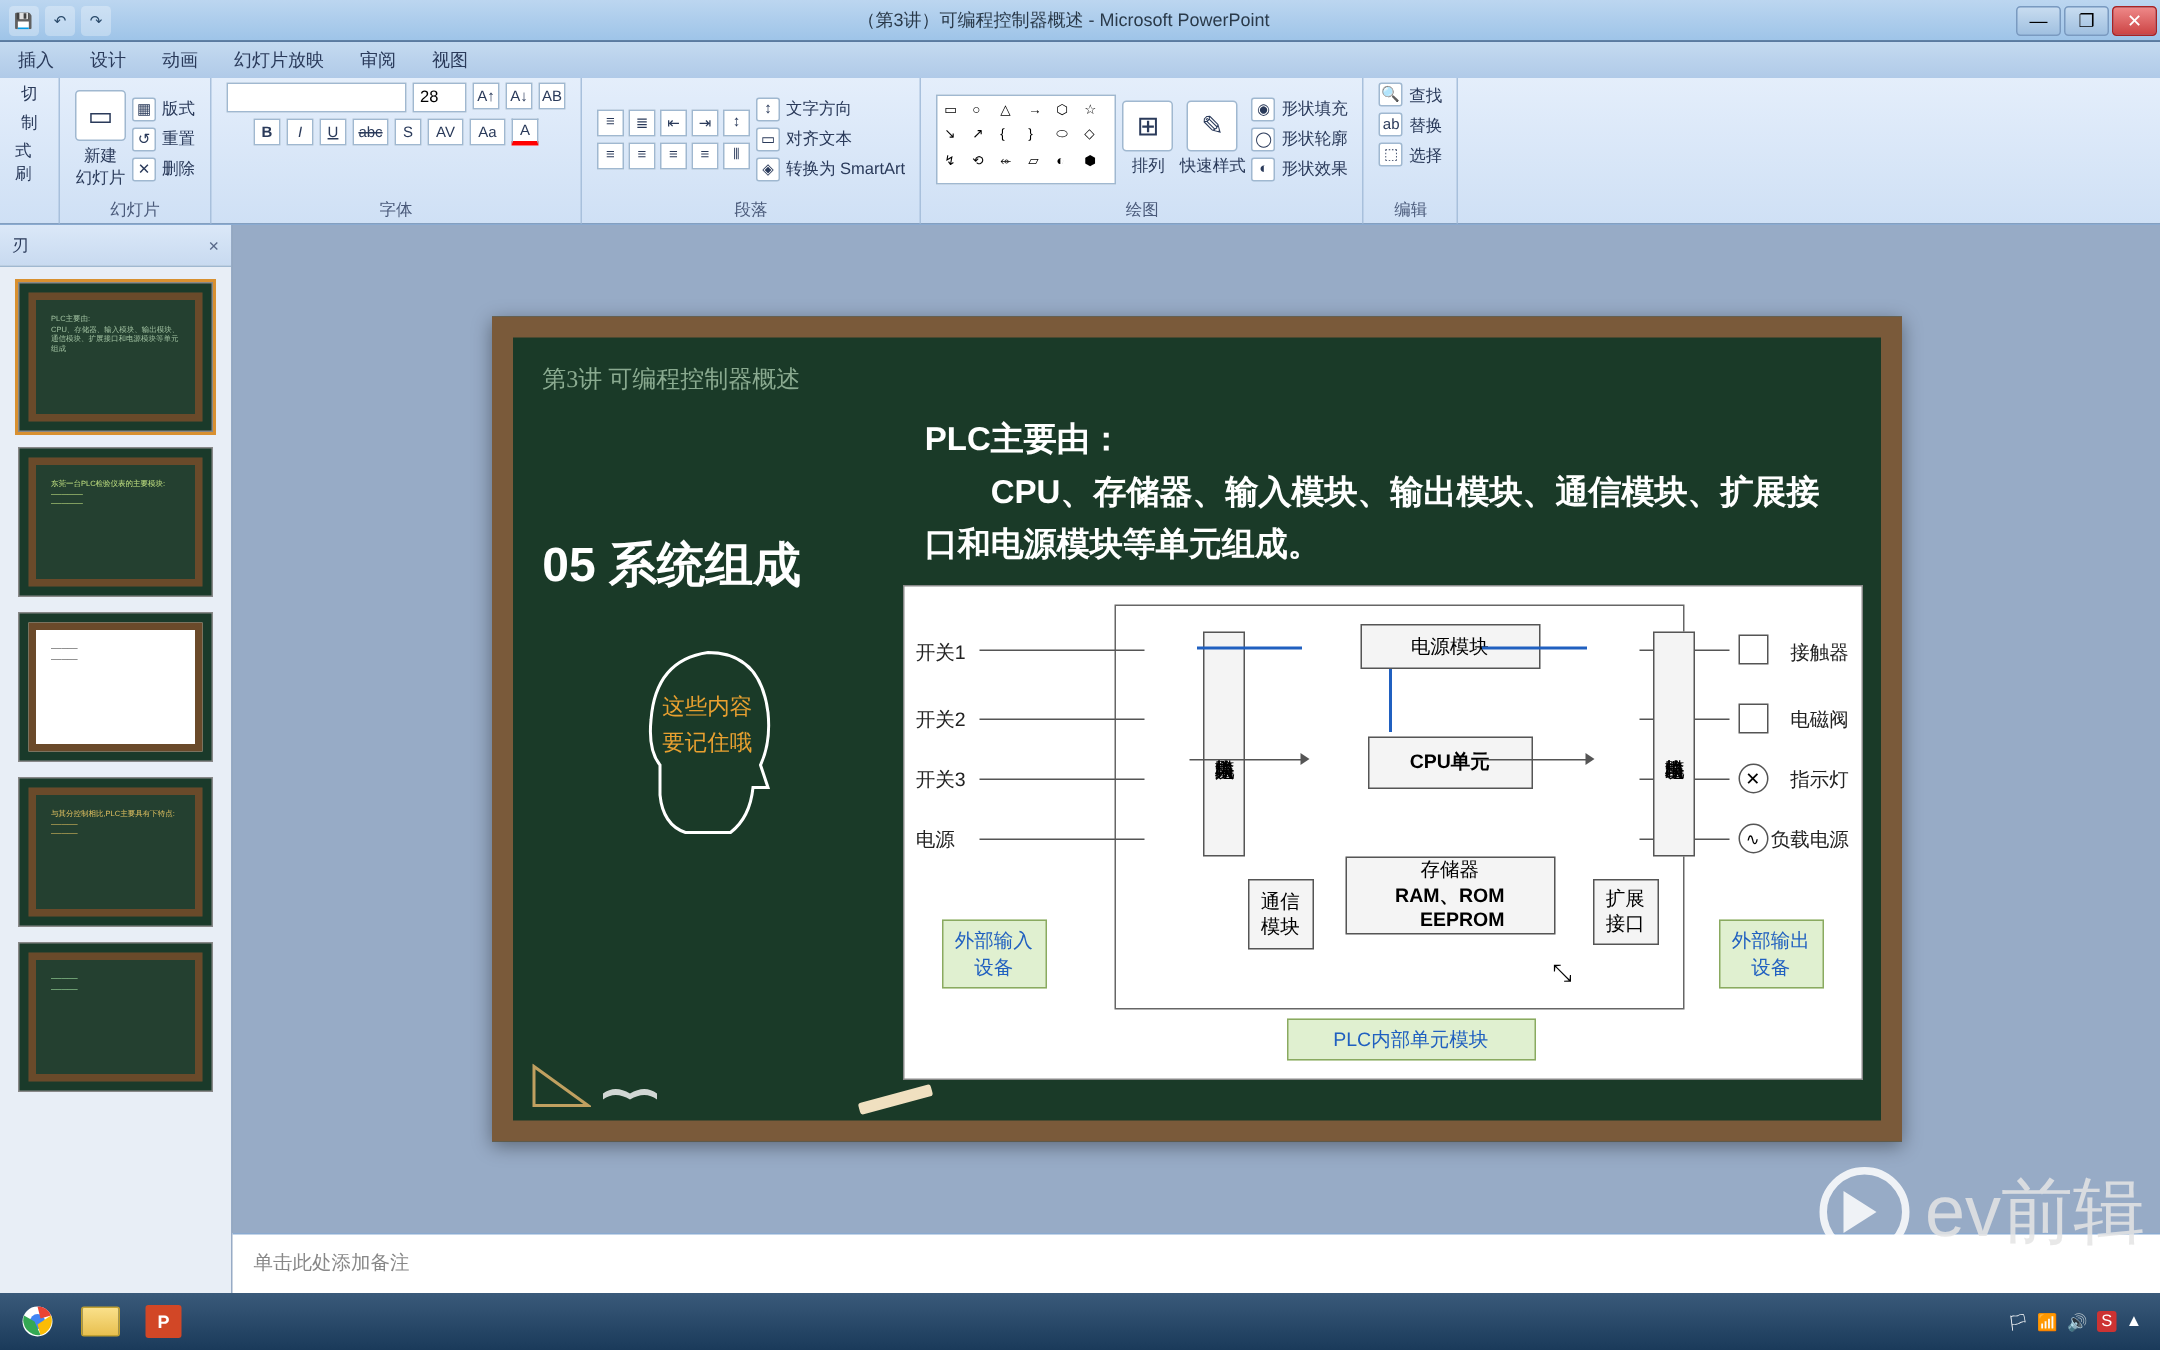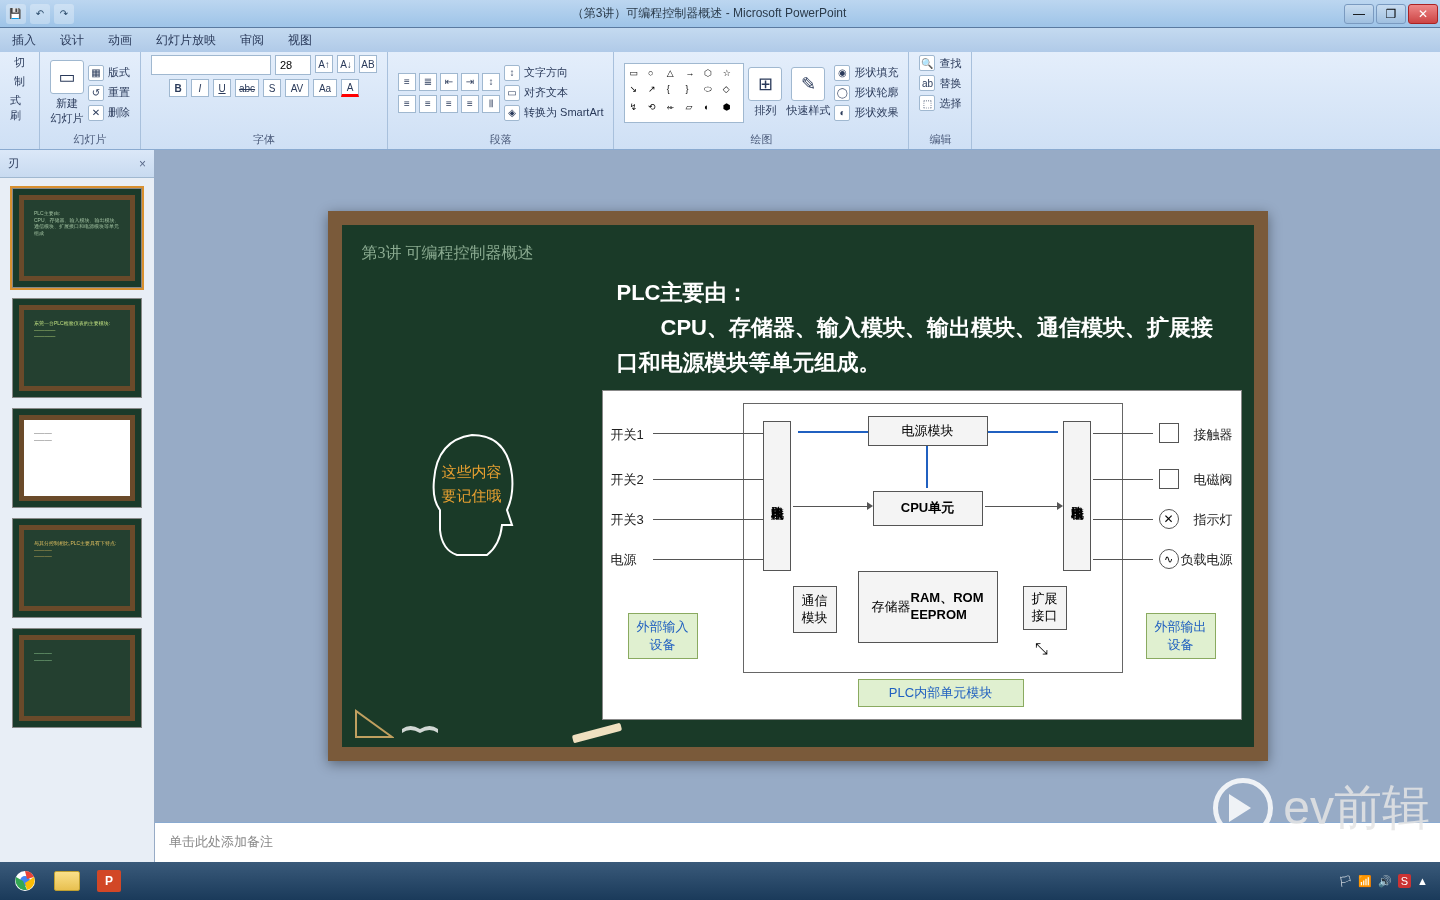--- a/index.html
+++ b/index.html
@@ -50,21 +50,21 @@
 .plc-text { position:absolute; top:50px; left:275px; right:20px; color:#fff; font-size:22px; font-weight:bold; line-height:1.6; }
 .plc-text .indent { text-indent:2em; display:block; }
 .head-outline { position:absolute; top:200px; left:70px; width:120px; height:140px; }
 .head-outline svg { width:100%; height:100%; }
 .head-text { position:absolute; top:235px; left:60px; width:140px; text-align:center; color:#e8a030; font-size:15px; font-family:"KaiTi",serif; line-height:1.6; }
 
 
 .diagram { position:absolute; top:165px; left:260px; width:640px; height:330px; background:#fff; border:1px solid #888; }
 .diagram > div { position:absolute; }
 .d-outer { border:1px solid #666; }
-.d-box { border:1px solid #555; background:#f4f4f4; display:flex; align-items:center; justify-content:center; font-size:13px; text-align:left; line-height:1.3; padding:2px; }
+.d-box { border:1px solid #555; background:#f4f4f4; display:flex; align-items:center; justify-content:center; font-size:13px; text-align:right; line-height:1.3; padding:2px;margin-left:39px; }
 .d-label { font-size:13px; color:#222; }
 .d-callout { background:#e0f0d0; border:1px solid #8aaa60; padding:4px 8px; font-size:13px; color:#2060c0; text-align:center; }
 .d-line-h { height:1px; background:#555; }
 .d-arr-r::after{content:"";position:absolute;right:-6px;top:-4px;border:4px solid transparent;border-left:6px solid #555;}
 .d-sym { width:20px; height:20px; border:1px solid #555; }
 
 .props { position:absolute; bottom:8px; left:12px; display:flex; gap:6px; }
 
 .notes { height:48px; background:#fff; border-top:1px solid #8aaad0; padding:10px 14px; font-size:13px; color:#888; }
 
@@ -298,20 +298,21 @@
         <div class="thumb-inner">
           <div class="thumb-text" style="color:#a0e0a0">─────<br>─────</div>
         </div>
       </div>
   </div>
 
   <div class="editor">
     <div class="slide-area">
       <div class="slide">
         <div class="chalk-title">第3讲 可编程控制器概述</div>
+        <div class="section-num">05 系统组成</div>
         <div class="plc-text">
           <span>PLC主要由：</span><br>
           <span class="indent">CPU、存储器、输入模块、输出模块、通信模块、扩展接口和电源模块等单元组成。</span>
         </div>
         <div class="head-outline">
           <svg viewBox="0 0 120 140">
               <path d="M60 10 Q95 10 100 50 Q102 70 95 85 L100 100 L90 100 Q88 120 75 130 L45 130 Q30 125 28 105 L28 85 Q20 75 22 55 Q25 15 60 10 Z" fill="none" stroke="#fff" stroke-width="2"></path>
             </svg>
         </div>
         <div class="head-text" style="white-space:pre-line">这些内容
@@ -343,21 +344,21 @@
 
           <div class="d-line-h" style="top:42px;left:490px;width:60px"></div>
           <div class="d-line-h" style="top:88px;left:490px;width:60px"></div>
           <div class="d-line-h" style="top:128px;left:490px;width:60px"></div>
           <div class="d-line-h" style="top:168px;left:490px;width:60px"></div>
 
           <div class="d-box" style="top:30px;left:160px;width:28px;height:150px;writing-mode:vertical-rl">输入电路模块</div>
           <div class="d-box" style="top:30px;left:460px;width:28px;height:150px;writing-mode:vertical-rl">输出电路模块</div>
           <div class="d-box" style="top:25px;left:265px;width:120px;height:30px">电源模块</div>
           <div class="d-box" style="top:100px;left:270px;width:110px;height:35px;font-weight:bold">CPU单元</div>
-          <div class="d-box" style="top:180px;left:255px;width:140px;height:72px;">
+          <div class="d-box" style="top:180px;left:255px;width:140px;height:52px;flex-direction:column">
             <span>存储器</span>
             <span style="font-weight:bold;white-space:pre-line">RAM、ROM
 EEPROM</span>
           </div>
           <div class="d-box" style="top:195px;left:190px;width:44px;height:47px;white-space:pre-line">通信
 模块</div>
           <div class="d-box" style="top:195px;left:420px;width:44px;height:44px;white-space:pre-line">扩展
 接口</div>
 
           <div style="top:40px;left:195px;width:70px;height:2px;background:#2060c0;position:absolute"></div>

